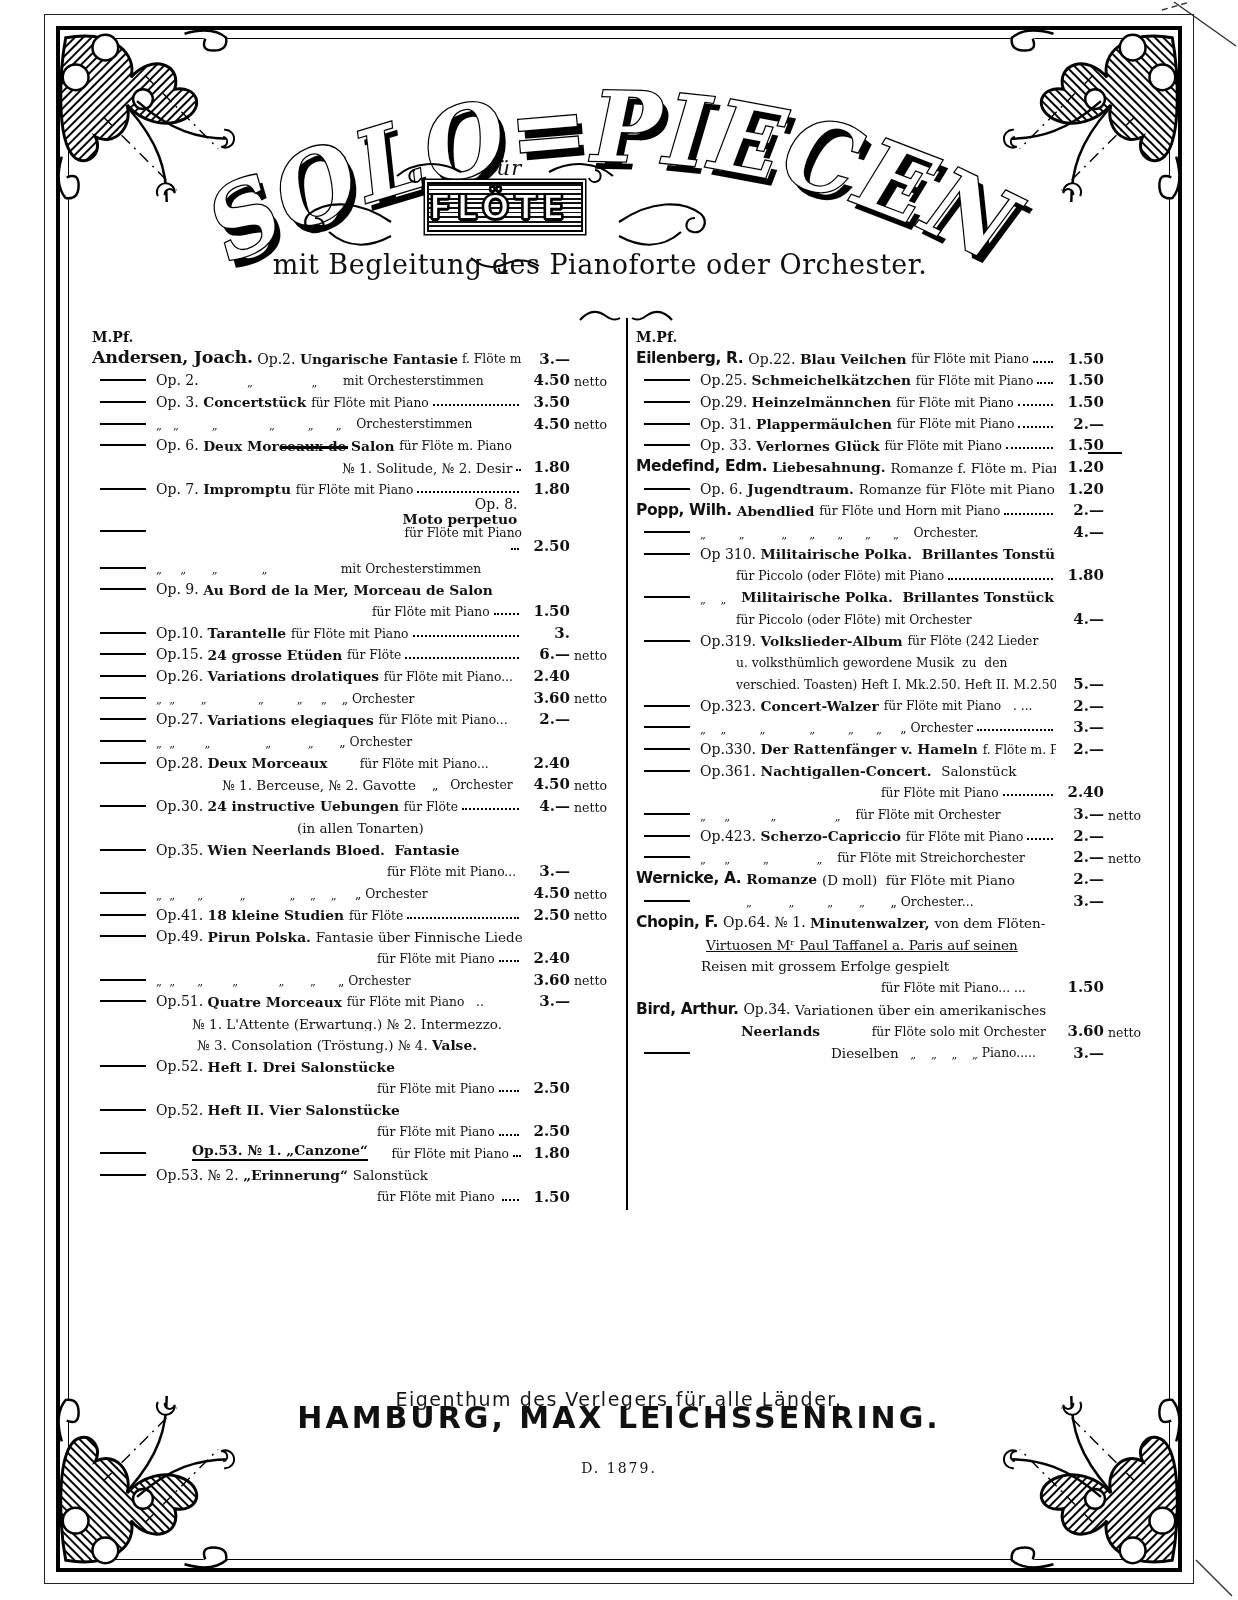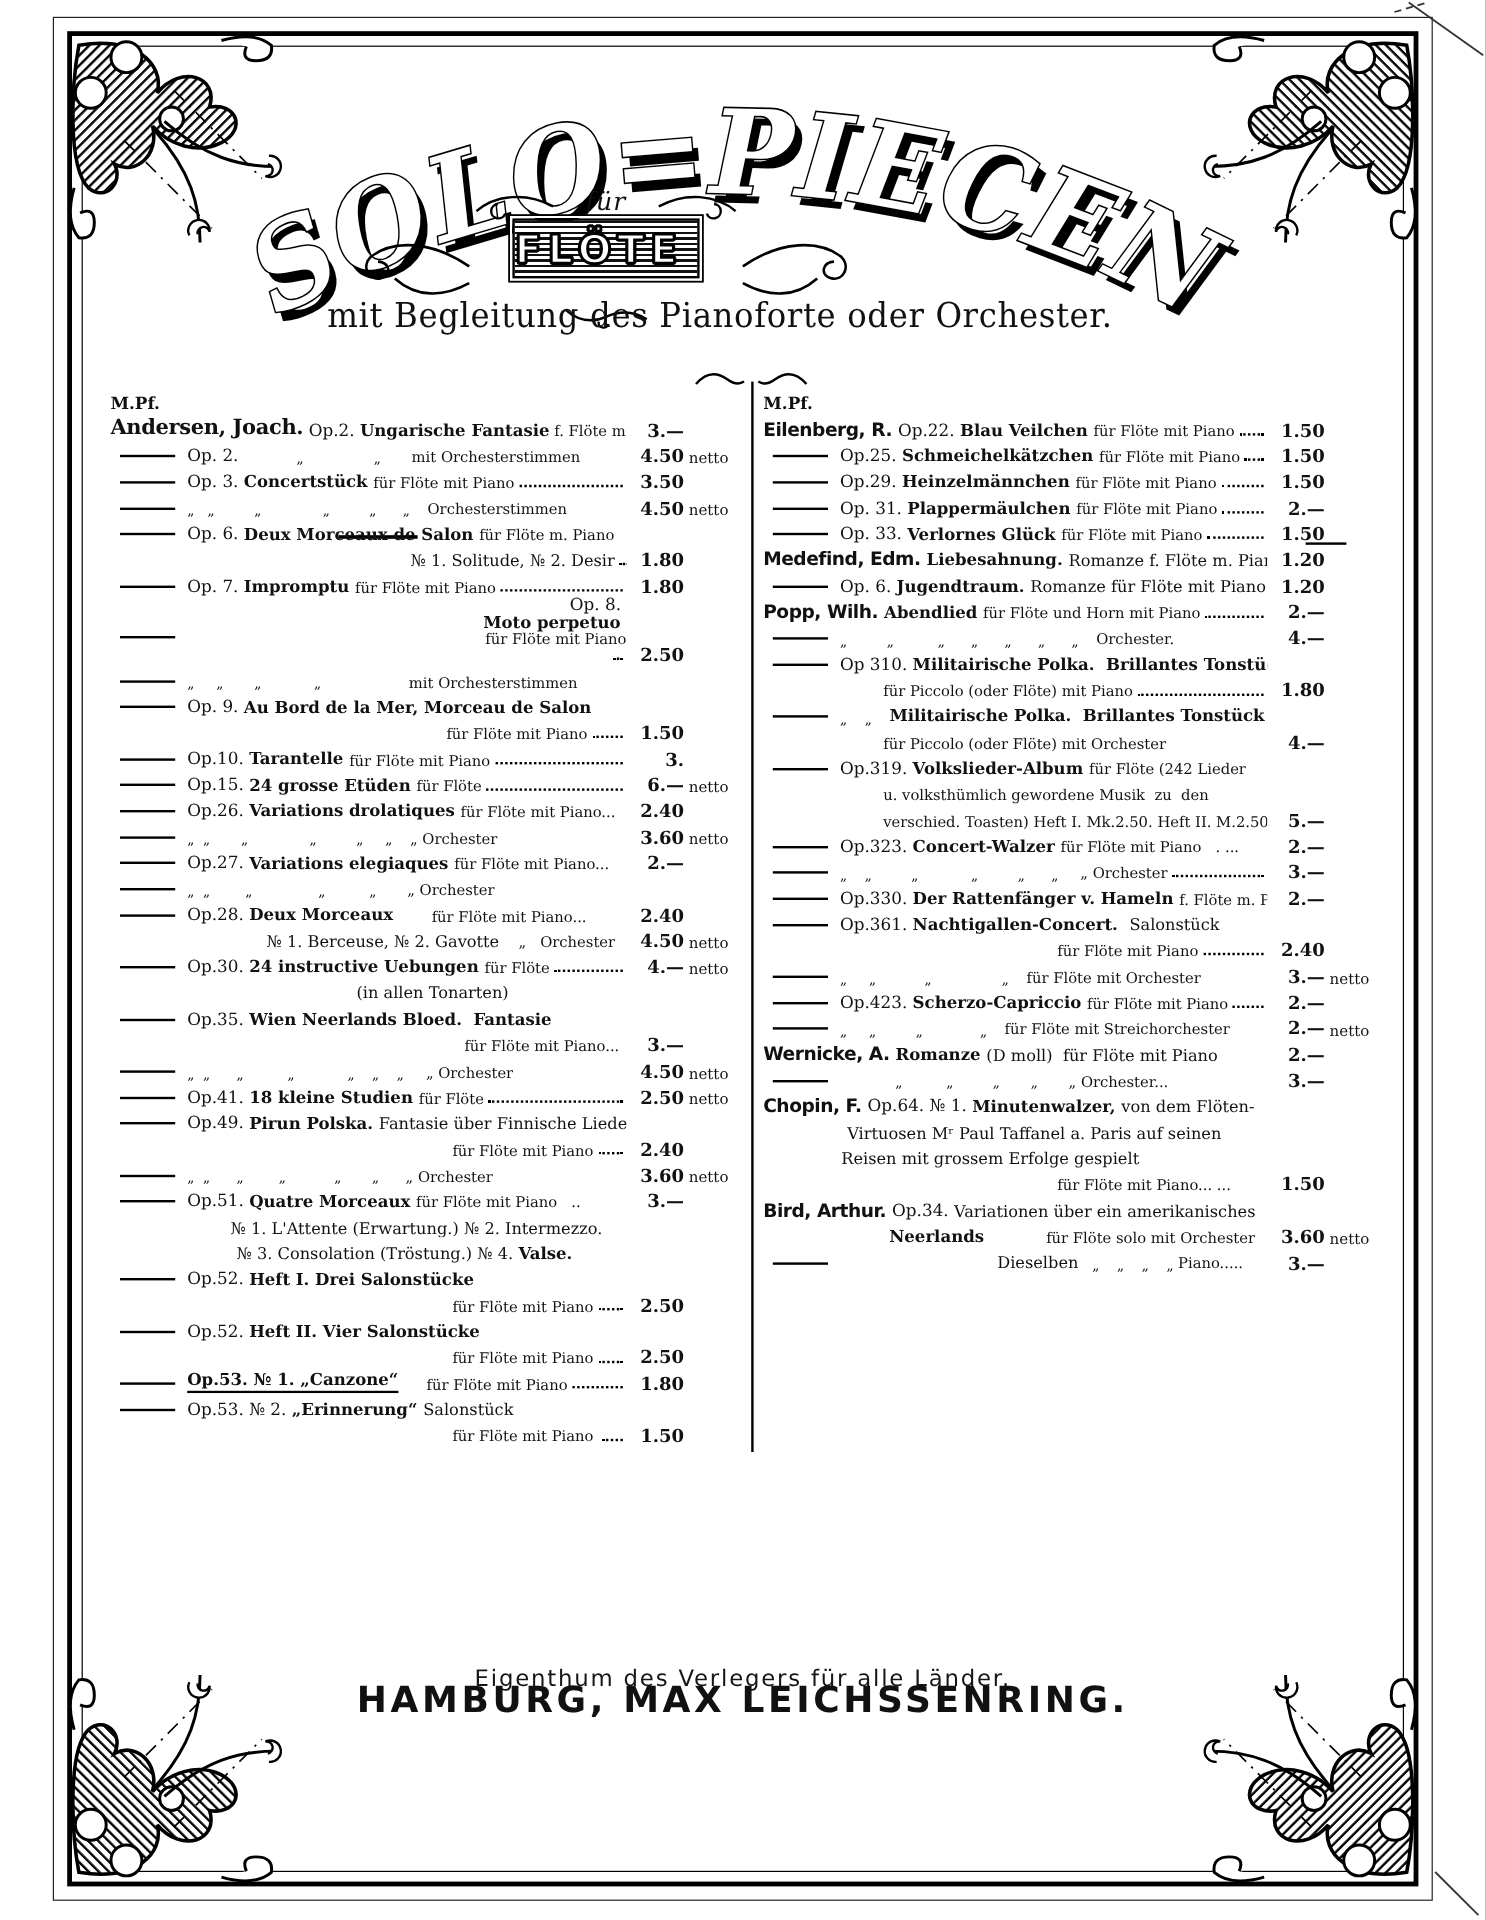--- a/index.html
+++ b/index.html
@@ -47,21 +47,21 @@
   .lead{flex:1 1 8px;min-width:8px;border-bottom:2px dotted #000;margin:0 3px 4px 4px;}
   .price{width:48px;text-align:right;font-weight:bold;font-size:15px;white-space:pre;}
   .net{width:40px;font-size:12.5px;padding-left:4px;}
   .sg-as{font-family:"DejaVu Serif",serif;font-weight:bold;font-size:17.5px;letter-spacing:-.3px;}
   .sg-a{font-family:"DejaVu Sans",sans-serif;font-weight:bold;font-size:15.5px;letter-spacing:-.4px;}
   .sg-op{font-size:14px;font-weight:500;}
   .sg-b{font-weight:bold;font-size:13.8px;}
   .sg-r{font-size:13.5px;}
   .sg-s{font-size:12.3px;}
   .sg-q{font-size:11.5px;}
-  .sg-u{font-weight:bold;font-size:13.8px;border-bottom:2.5px solid #000;padding-bottom:1px;}
+  .sg-u{font-weight:bold;font-size:13.8px;border-bottom:2.5px solid #000;padding-bottom:1px;margin-left:36px;}
   .sg-mpf{font-weight:bold;font-size:14px;}
   
   .foot1{position:absolute;left:0;top:1388px;width:1238px;text-align:center;
          font-family:"DejaVu Sans",sans-serif;font-size:19px;letter-spacing:1.5px;color:#161616;}
   .foot2{position:absolute;left:0;top:1400px;width:1238px;text-align:center;
          font-family:"DejaVu Sans",sans-serif;font-weight:bold;font-size:30px;letter-spacing:3px;}
   .foot3{position:absolute;left:0;top:1460px;width:1238px;text-align:center;
          font-size:14px;letter-spacing:2px;}
 </style>
 </head>
@@ -568,21 +568,21 @@
           <span class="body" style="padding-left: 110px;"><span class="sg-q">„          „         „       „       </span><span class="sg-s">„ Orchester...</span></span>
           <span class="price">3.—</span>
           <span class="net"></span>
         </div>
         <div class="row">
           <span class="body" style="padding-left: 0px;"><span class="sg-a">Chopin, F. </span><span class="sg-op">Op.64. № 1. </span><span class="sg-b">Minutenwalzer, </span><span class="sg-r">von dem Flöten-</span></span>
           <span class="price"></span>
           <span class="net"></span>
         </div>
         <div class="row">
-          <span class="body" style="padding-left: 70px;"><span class="sg-r">Virtuosen Mʳ Paul Taffanel a. Paris auf seinen</span></span>
+          <span class="body" style="padding-left: 70px; text-decoration: underline;"><span class="sg-r">Virtuosen Mʳ Paul Taffanel a. Paris auf seinen</span></span>
           <span class="price"></span>
           <span class="net"></span>
         </div>
         <div class="row">
           <span class="body" style="padding-left: 65px;"><span class="sg-r">Reisen mit grossem Erfolge gespielt</span></span>
           <span class="price"></span>
           <span class="net"></span>
         </div>
         <div class="row">
           <span class="body" style="padding-left: 245px;"><span class="sg-s">für Flöte mit Piano... ...</span></span>
@@ -603,14 +603,15 @@
           <span class="dash"></span>
           <span class="body" style="padding-left: 195px;"><span class="sg-r">Dieselben </span><span class="sg-q">  „    „    „    „ </span><span class="sg-s">Piano.....</span></span>
           <span class="price">3.—</span>
           <span class="net"></span>
         </div>
       </div>
   </div>
 
   <div class="foot1">Eigenthum des Verlegers für alle Länder.</div>
   <div class="foot2">HAMBURG, MAX  LEICHSSENRING.</div>
+  <div class="foot3">D. 1879.</div>
 
 </div>
 
 </body></html>

